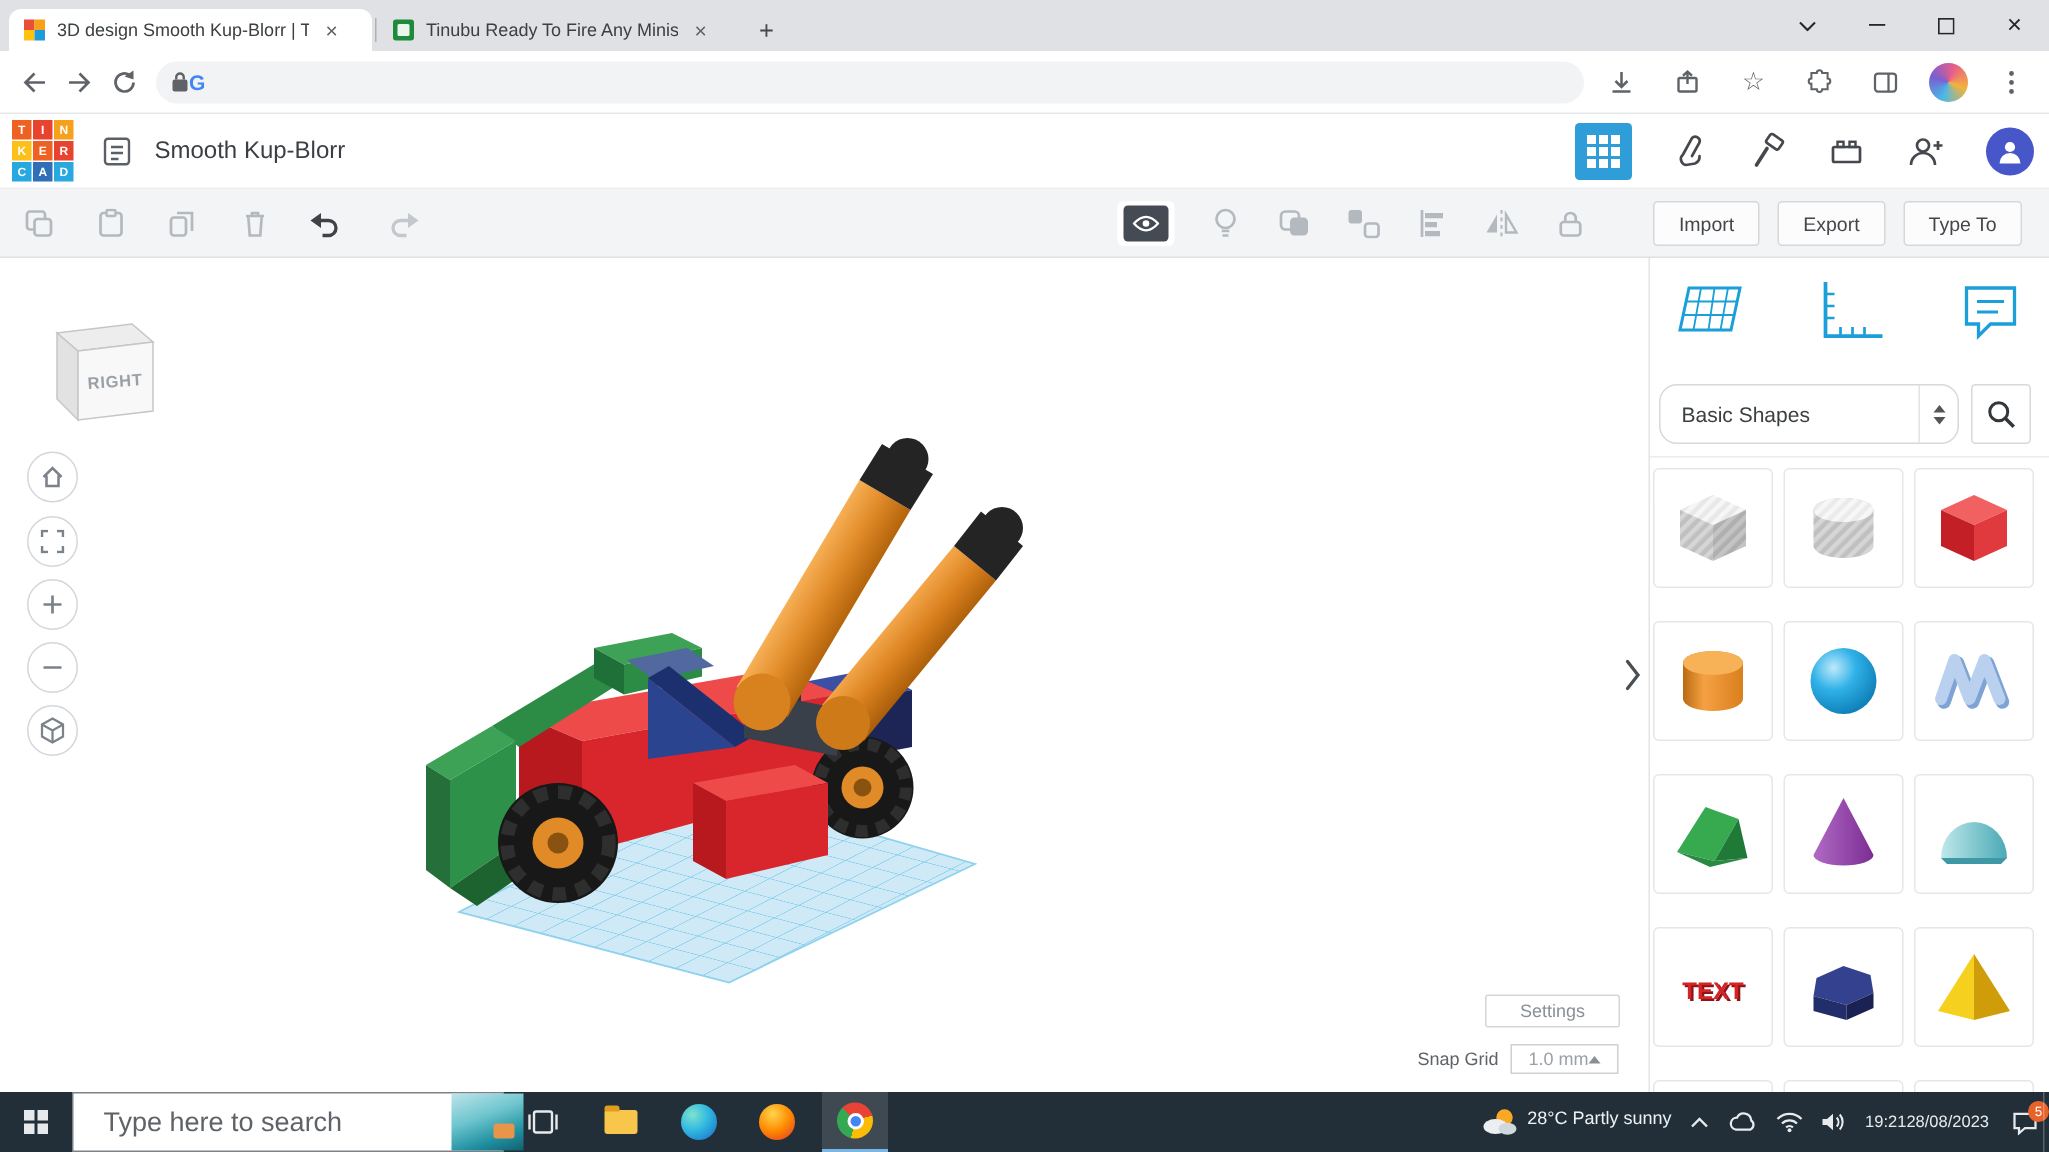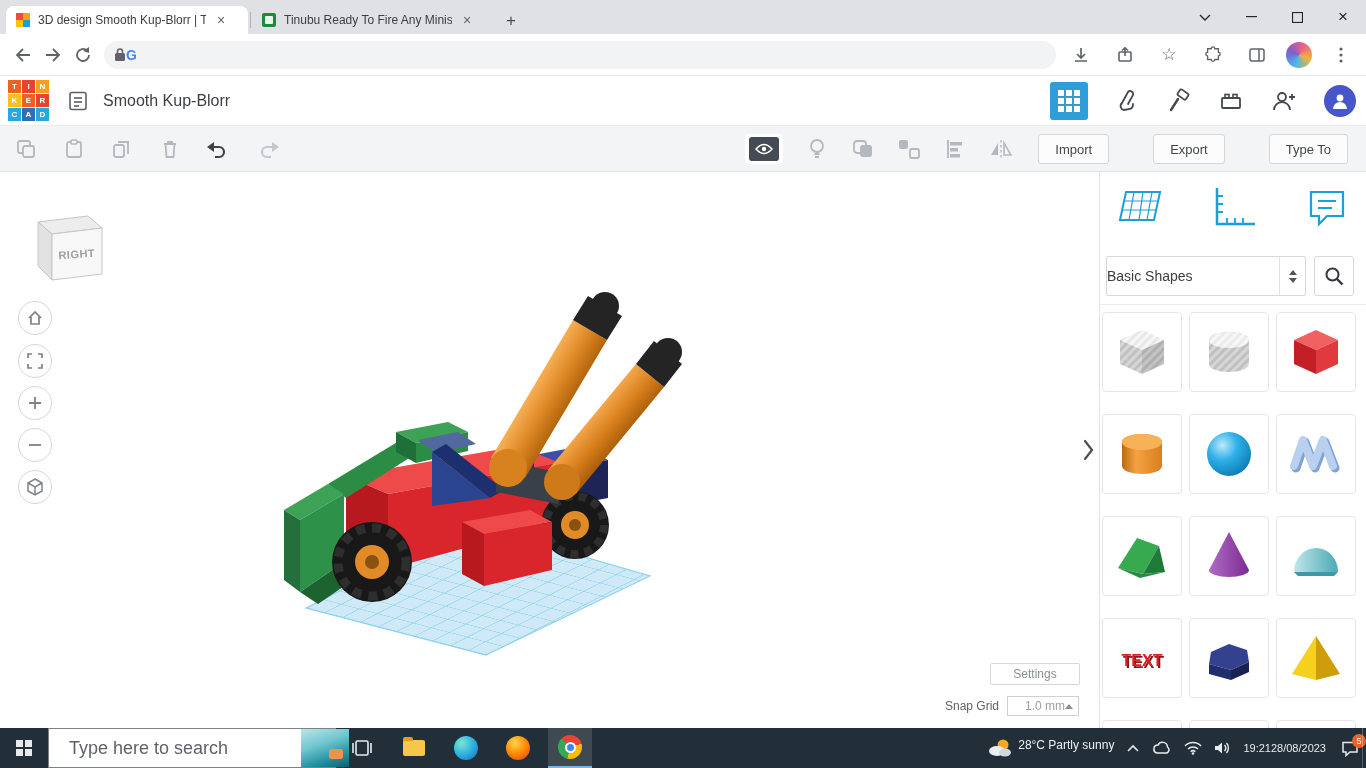--- a/index.html
+++ b/index.html
@@ -47,39 +47,39 @@
 #gridbtn .g9 i{background:#fff}
 #avatar-tk{width:32px;height:32px;border-radius:50%;background:#4756c8;display:flex;align-items:center;justify-content:center}
 
 
 #tktoolbar{position:absolute;left:0;top:126px;width:1366px;height:46px;background:#f3f4f5;border-bottom:1px solid #e0e0e0}
 .tbgroup{position:absolute;top:0;height:46px;display:flex;align-items:center;gap:24px}
 .tbic{width:24px;height:24px;display:flex;align-items:center;justify-content:center}
 #eyebadge{width:38px;height:30px;background:#fff;border-radius:4px;display:flex;align-items:center;justify-content:center}
 #eyebadge .inner{width:30px;height:24px;background:#454b54;border-radius:3px;display:flex;align-items:center;justify-content:center}
 .tbtn{height:30px;padding:0 16px;background:#fcfcfc;border:1px solid #d5d7d9;border-radius:3px;font-size:13px;color:#43474c;display:flex;align-items:center}
-#tbbuttons{position:absolute;right:18px;top:8px;display:flex;gap:44px}
+#tbbuttons{position:absolute;right:18px;top:8px;display:flex;gap:12px}
 
 
 #main{position:absolute;left:0;top:172px;width:1366px;height:556px;background:#fff}
 #canvas{position:absolute;left:0;top:0;width:1097px;height:556px;background:#fff;overflow:hidden}
 .orbitbtn{position:absolute;left:18px;width:34px;height:34px;border-radius:50%;background:#fff;border:1px solid #d3d7db;display:flex;align-items:center;justify-content:center;color:#7b828a}
 #settingsbtn{position:absolute;left:990px;top:491px;width:90px;height:22px;background:#fff;border:1px solid #d6d6d6;border-radius:2px;font-size:12px;color:#8a9096;display:flex;align-items:center;justify-content:center}
 #snaprow{position:absolute;left:945px;top:524px;display:flex;align-items:center;gap:8px}
 #snaplabel{font-size:12px;color:#5f6368}
-#snapval{width:72px;height:20px;background:#fff;border:1px solid #d0d0d0;font-size:12px;color:#9aa0a6;display:flex;align-items:center;justify-content:flex-end;padding:0 5px}
+#snapval{width:72px;height:20px;background:#fff;border:1px solid #d0d0d0;font-size:12px;color:#9aa0a6;display:flex;align-items:center;justify-content:center;padding:0 5px}
 #snapcaret{width:0;height:0;border-left:4px solid transparent;border-right:4px solid transparent;border-bottom:5px solid #8a8f94}
 #collapse{position:absolute;left:1080px;top:258px;width:17px;height:40px;display:flex;align-items:center;justify-content:center}
 
 
 #panel{position:absolute;left:1099px;top:0;width:267px;height:556px;background:#fff;border-left:1px solid #e2e4e6}
 #paneltop{position:absolute;left:0;top:10px;width:267px;height:62px;display:flex;justify-content:space-between;padding:0 14px}
 .ptool{width:52px;height:52px;display:flex;align-items:center;justify-content:center}
 #shaperow{position:absolute;left:6px;top:84px;display:flex;gap:8px}
-#shapeselect{width:200px;height:40px;background:#fff;border:1px solid #d8d8d8;border-radius:2px;display:flex;align-items:center;font-size:14px;color:#3c4043;padding-left:0;position:relative}
+#shapeselect{width:200px;height:40px;background:#fff;border:1px solid #d8d8d8;border-radius:12px;display:flex;align-items:center;font-size:14px;color:#3c4043;padding-left:14px;position:relative}
 #stepper{position:absolute;right:0;top:0;width:26px;height:38px;border-left:1px solid #e3e3e3;display:flex;flex-direction:column;align-items:center;justify-content:center;gap:3px}
 .tri-up{width:0;height:0;border-left:4px solid transparent;border-right:4px solid transparent;border-bottom:5px solid #555}
 .tri-dn{width:0;height:0;border-left:4px solid transparent;border-right:4px solid transparent;border-top:5px solid #555}
 #searchbtn{width:40px;height:40px;background:#fff;border:1px solid #d8d8d8;border-radius:3px;display:flex;align-items:center;justify-content:center}
 #paneldivider{position:absolute;left:0;top:132px;width:267px;height:1px;background:#ececec}
 #gallery{position:absolute;left:2px;top:140px;width:263px;height:416px;overflow:hidden;display:grid;grid-template-columns:repeat(3,80px);grid-auto-rows:80px;column-gap:7px;row-gap:22px}
 .shapecard{width:80px;height:80px;background:#fff;border:1px solid #e6e6e6;border-radius:4px;display:flex;align-items:center;justify-content:center}
 
 
 #taskbar{position:absolute;left:0;top:728px;width:1366px;height:40px;background:#222e38}

